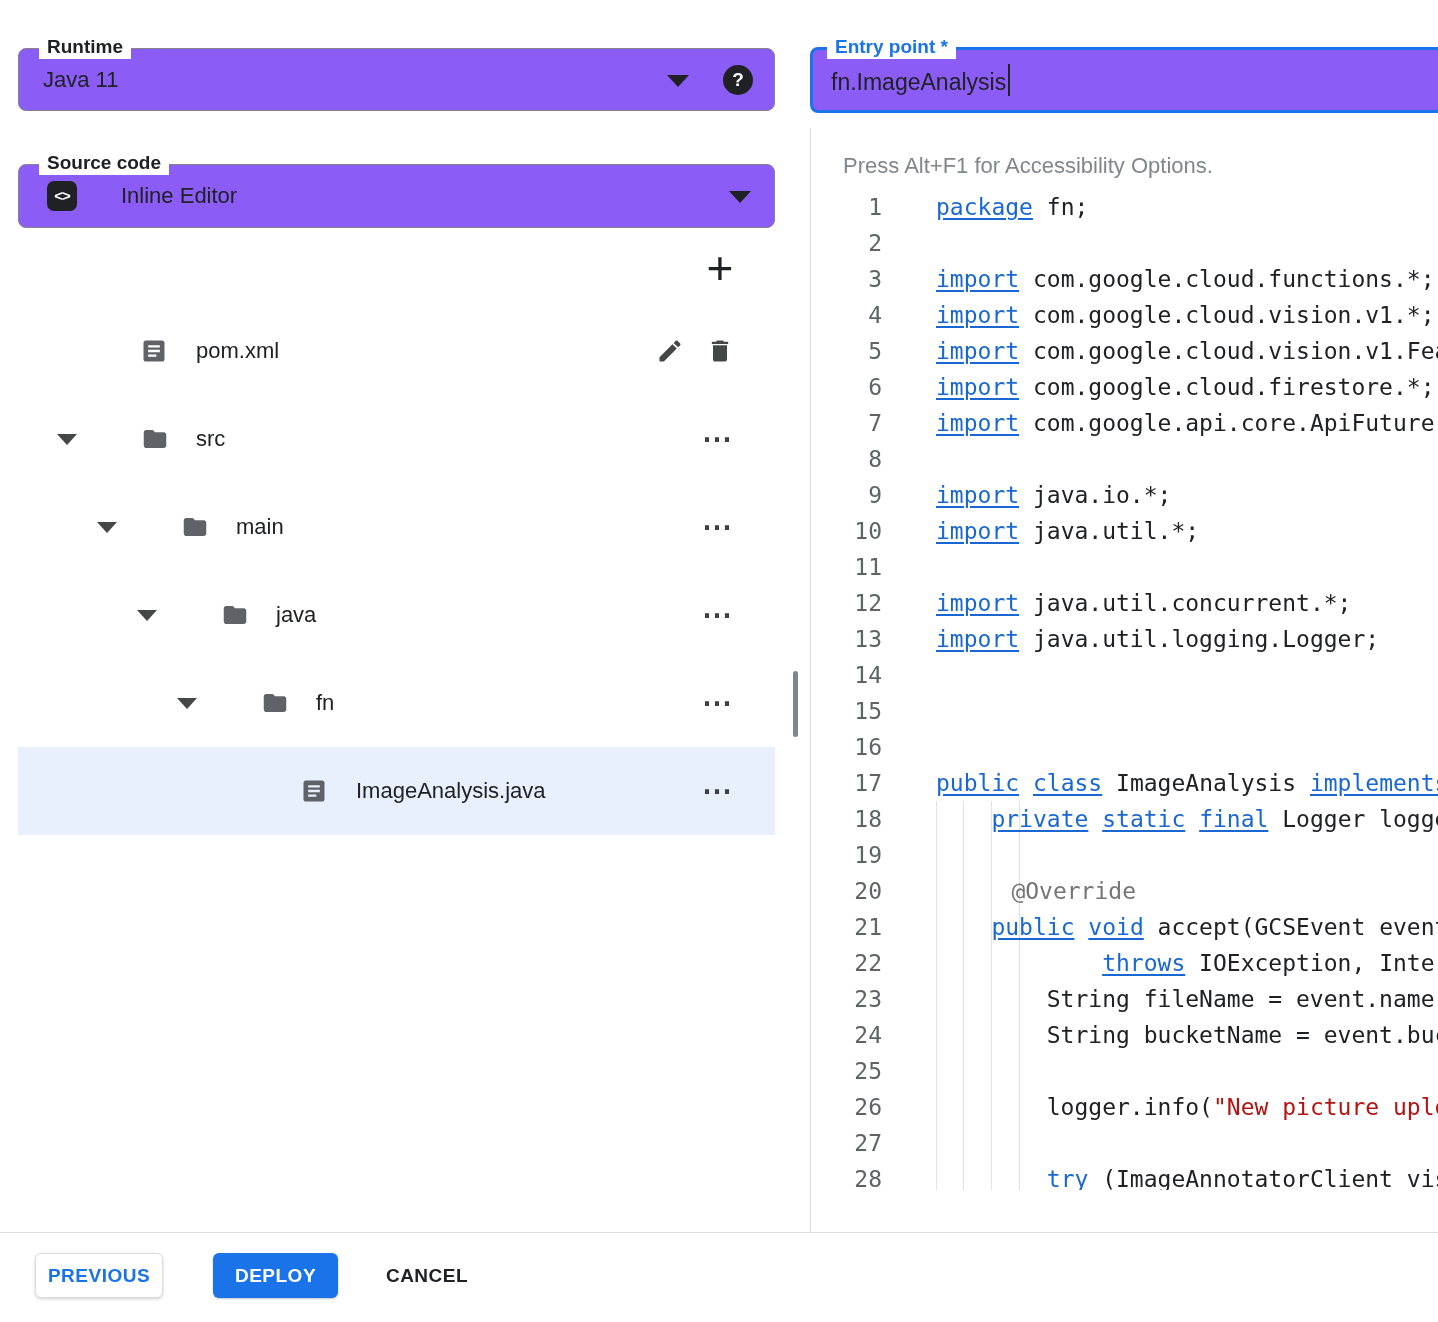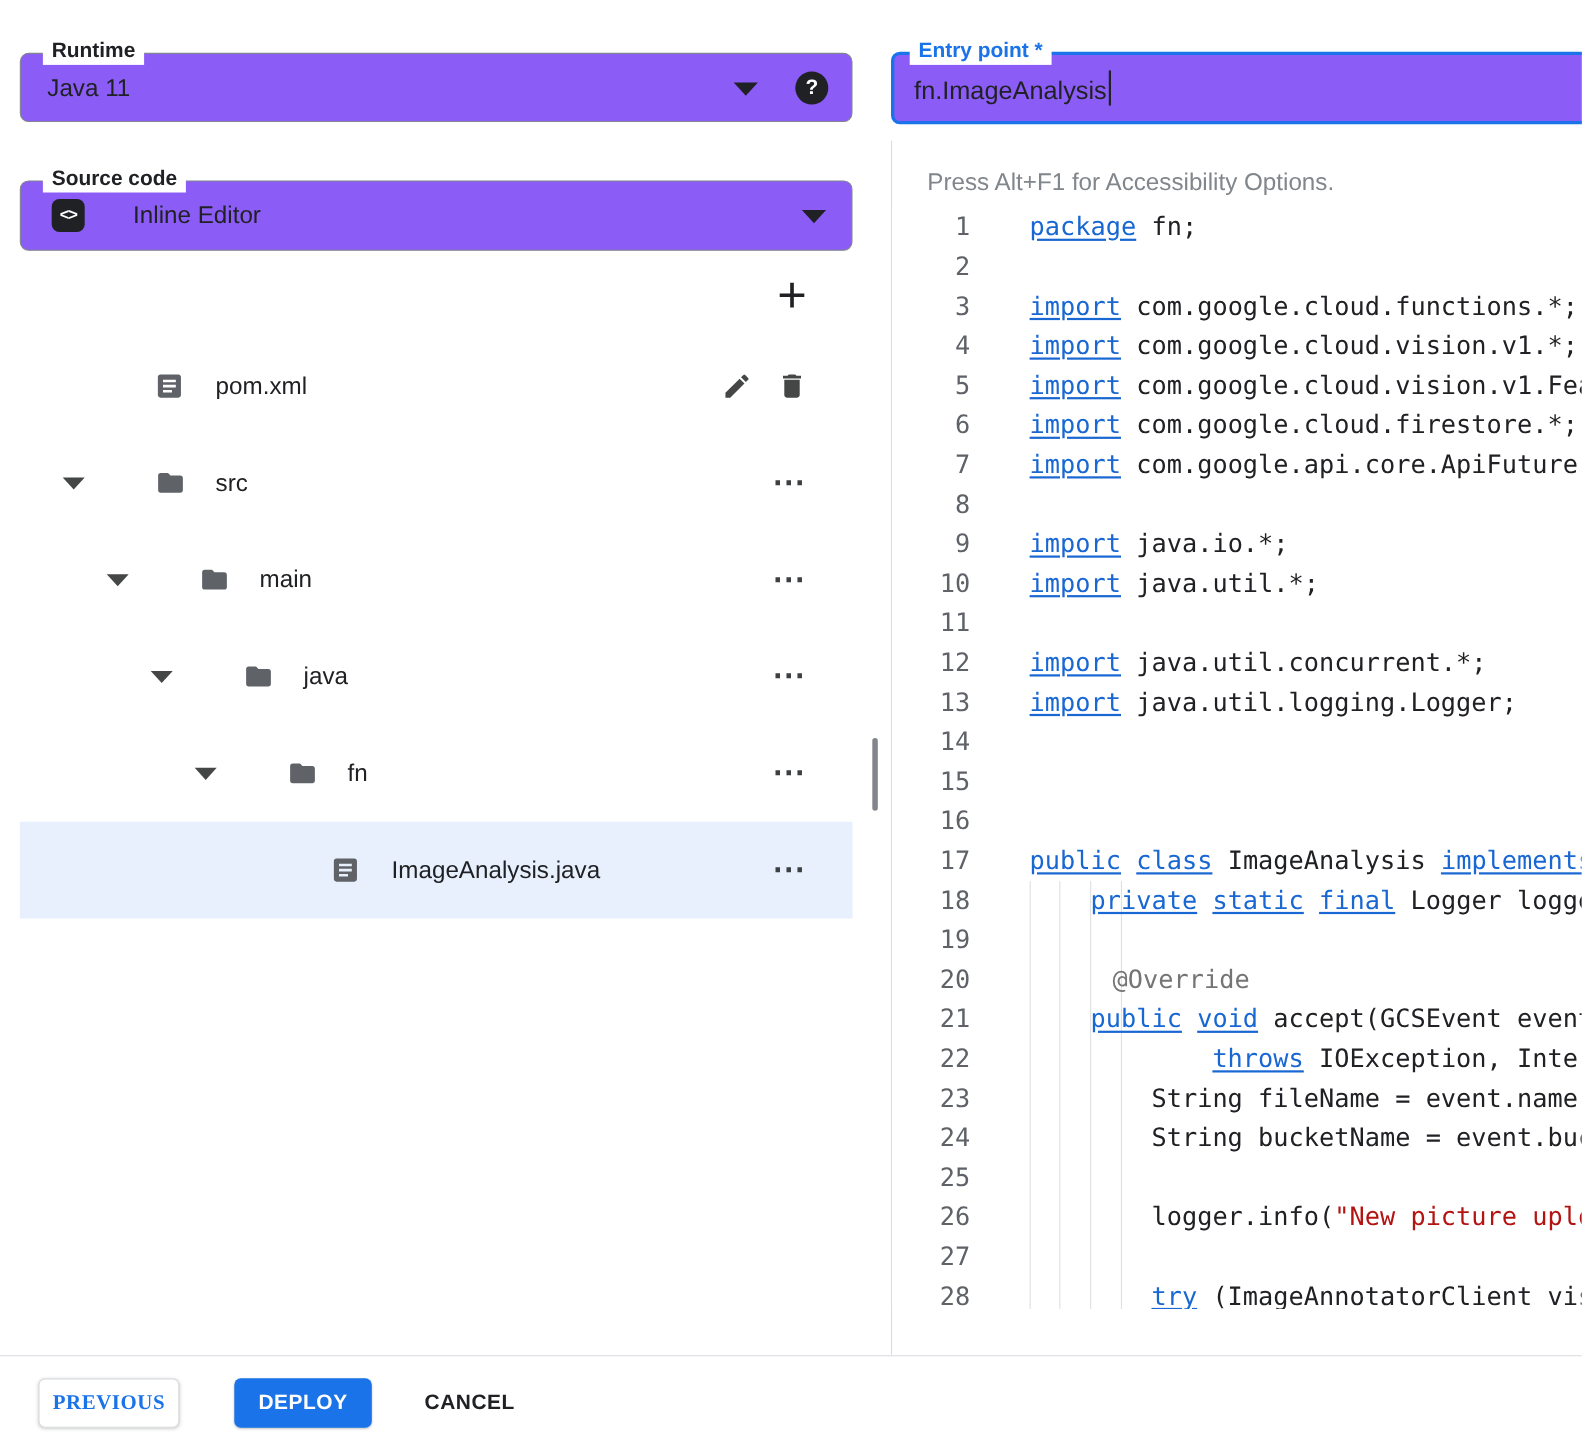--- a/index.html
+++ b/index.html
@@ -77,21 +77,20 @@
   .tok-str{color:var(--str,#b31412);}
   .tok-ann{color:var(--ann,#757575);padding-left:20px;}
   
   .btn{
     position:absolute;top:1253px;height:45px;border-radius:6px;
     font-family:"Liberation Sans",sans-serif;font-size:19px;font-weight:bold;letter-spacing:0.5px;cursor:pointer;
   }
   .btn-outline{
     left:35px;width:128px;background:#fff;border:1px solid #dadce0;color:var(--accent,#1a73e8);
     box-shadow:0 1px 3px rgba(60,64,67,.25);
-    font-family:Liberation Serif, serif;
   }
   .btn-primary{left:213px;width:125px;background:var(--accent,#1a73e8);border:none;color:#fff;box-shadow:0 1px 2px rgba(60,64,67,.3);}
   .btn-text{left:362px;width:130px;background:transparent;border:none;color:#202124;}
 </style>
 </head>
 <body>
 
 <div class="field" id="runtime-field">
   <span class="field-label">Runtime</span>
   <span class="field-value">Java 11</span>

